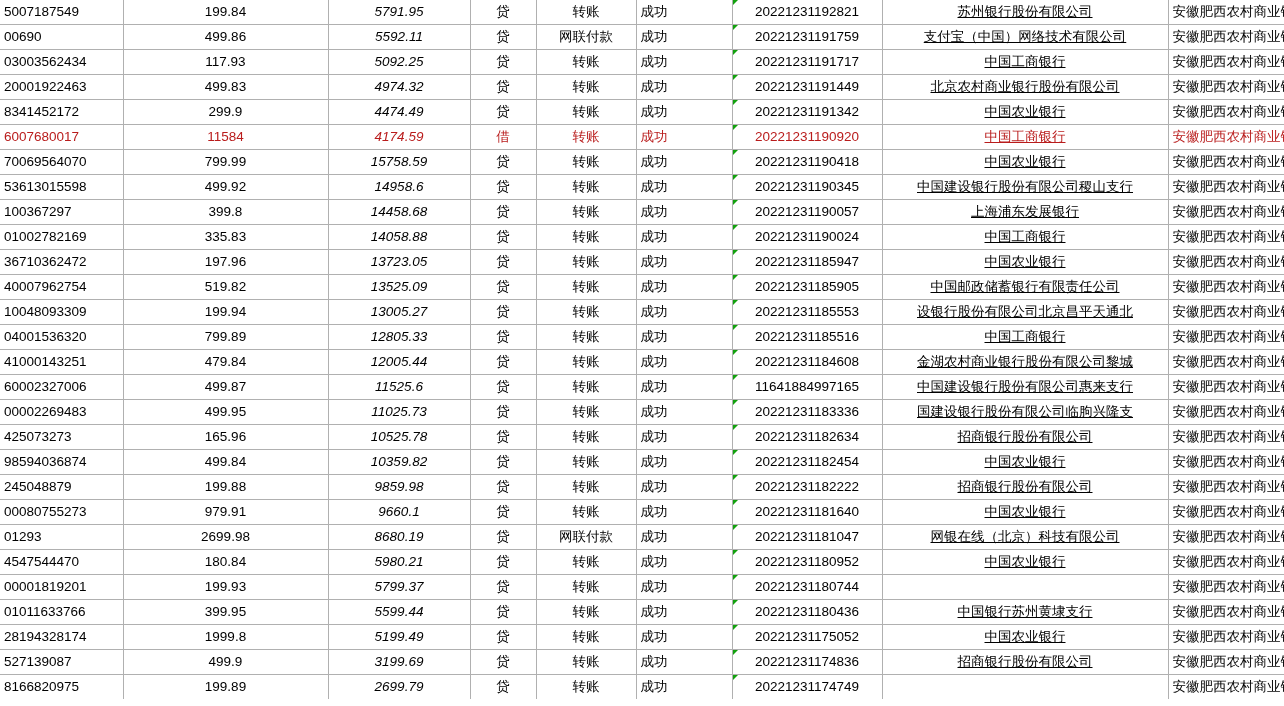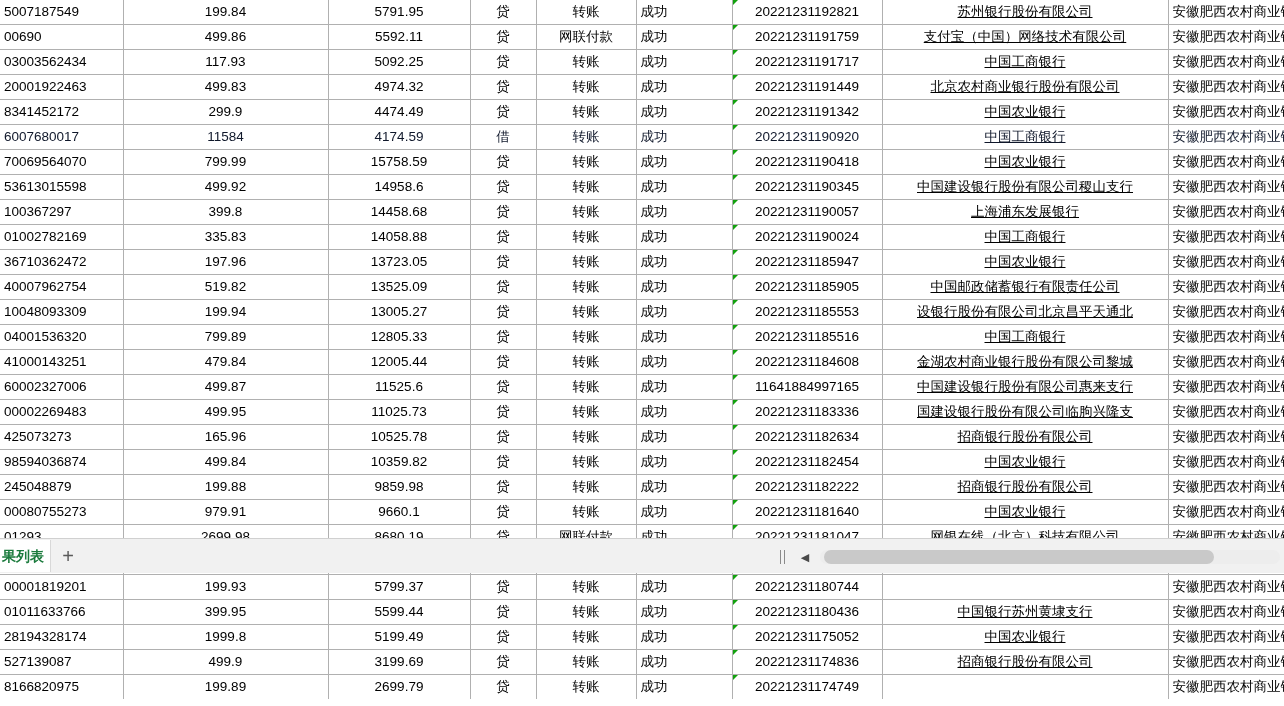--- a/index.html
+++ b/index.html
@@ -33,32 +33,32 @@
     overflow: hidden;
     white-space: nowrap;
     font-size: 13.5px;
     line-height: 24px;
     vertical-align: middle;
     box-sizing: border-box;
   }
   
   .c0 { width: 123px; text-align: left; }
   .c1 { width: 205px; text-align: center; }
-  .c2 { width: 142px; text-align: center; }
+  .c2 { width: 142px; text-align: center; font-style: italic; }
   .c3 { width: 66px;  text-align: center; }
   .c4 { width: 100px; text-align: center; }
   .c5 { width: 96px;  text-align: left; }
   .c6 { width: 150px; text-align: center; position: relative; }
   .c7 { width: 286px; text-align: center; text-decoration: underline; }
   .c8 { width: 116px; text-align: center; }
 
   
   .c0 { border-left: none; }
 
-  .rowhl td { color: #0f172a; }
+  .rowhl td { color: #b91c1c; }
 
   
   .c6::before {
     content: "";
     position: absolute;
     left: 0px;
     top: 0px;
     width: 0;
     height: 0;
     border-left: 5px solid #13a10e;
@@ -466,26 +466,13 @@
           <td class="c3">贷</td>
           <td class="c4">转账</td>
           <td class="c5">成功</td>
           <td class="c6">20221231174749</td>
           <td class="c7"></td>
           <td class="c8">安徽肥西农村商业银行</td>
         </tr>
       </tbody>
   </table>
 
-  <div id="bottom-bar">
-    <div id="tab-area">
-      <div class="sheet-tab">果列表</div>
-      <div class="add-tab">+</div>
-    </div>
-    <div id="hscroll">
-      <div class="split-handle"></div>
-      <div class="scroll-arrow">◀</div>
-      <div class="scroll-track">
-        <div class="scroll-thumb"></div>
-      </div>
-    </div>
-  </div>
 </div>
 
 </body></html>

